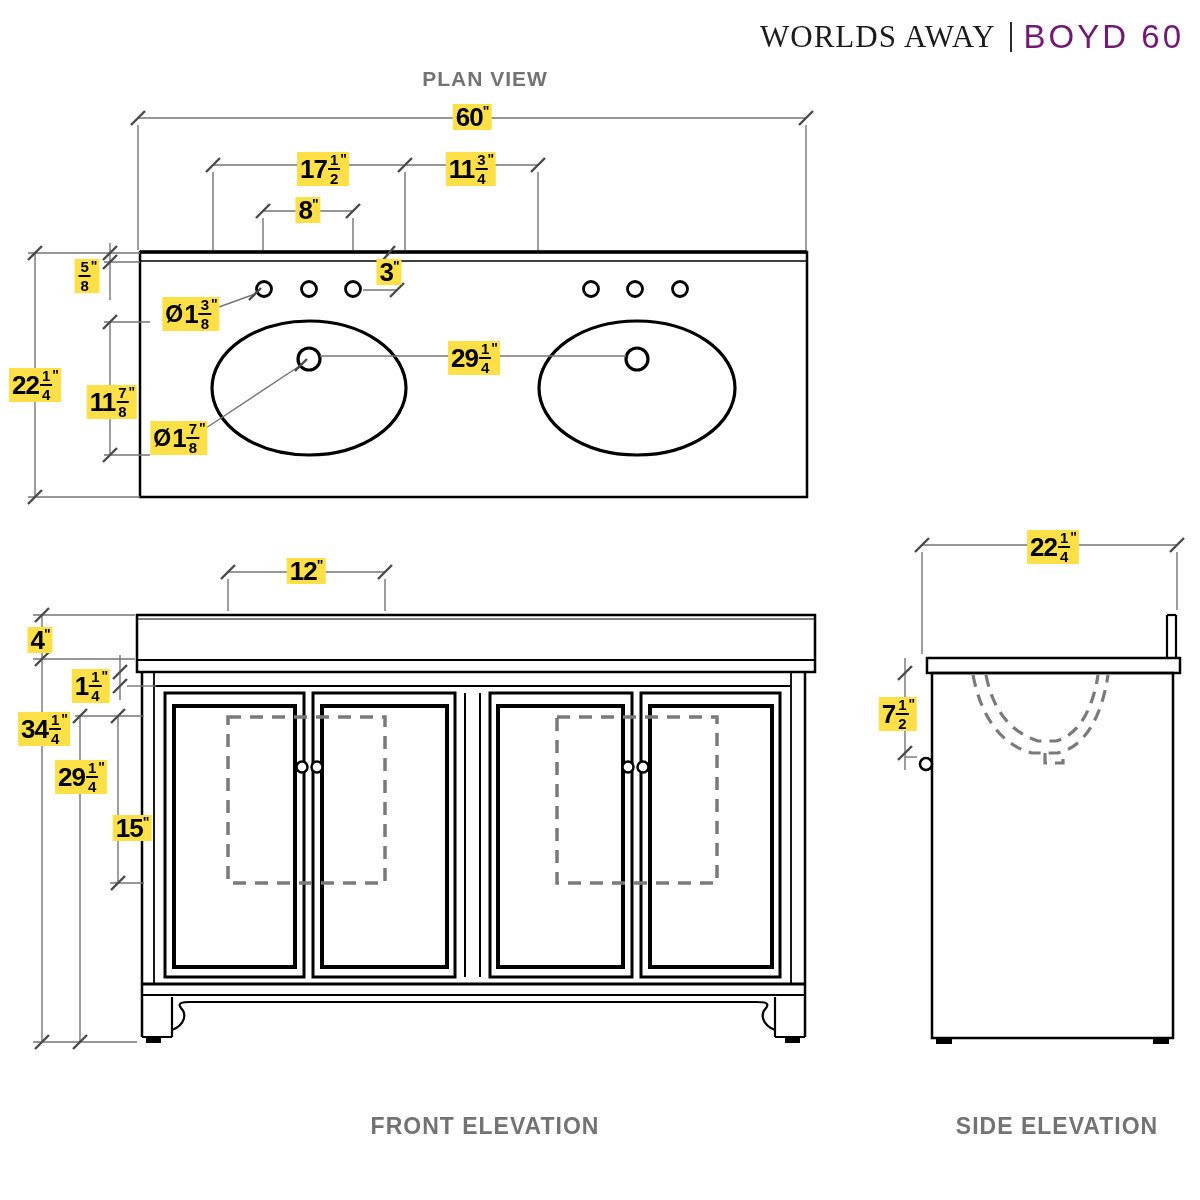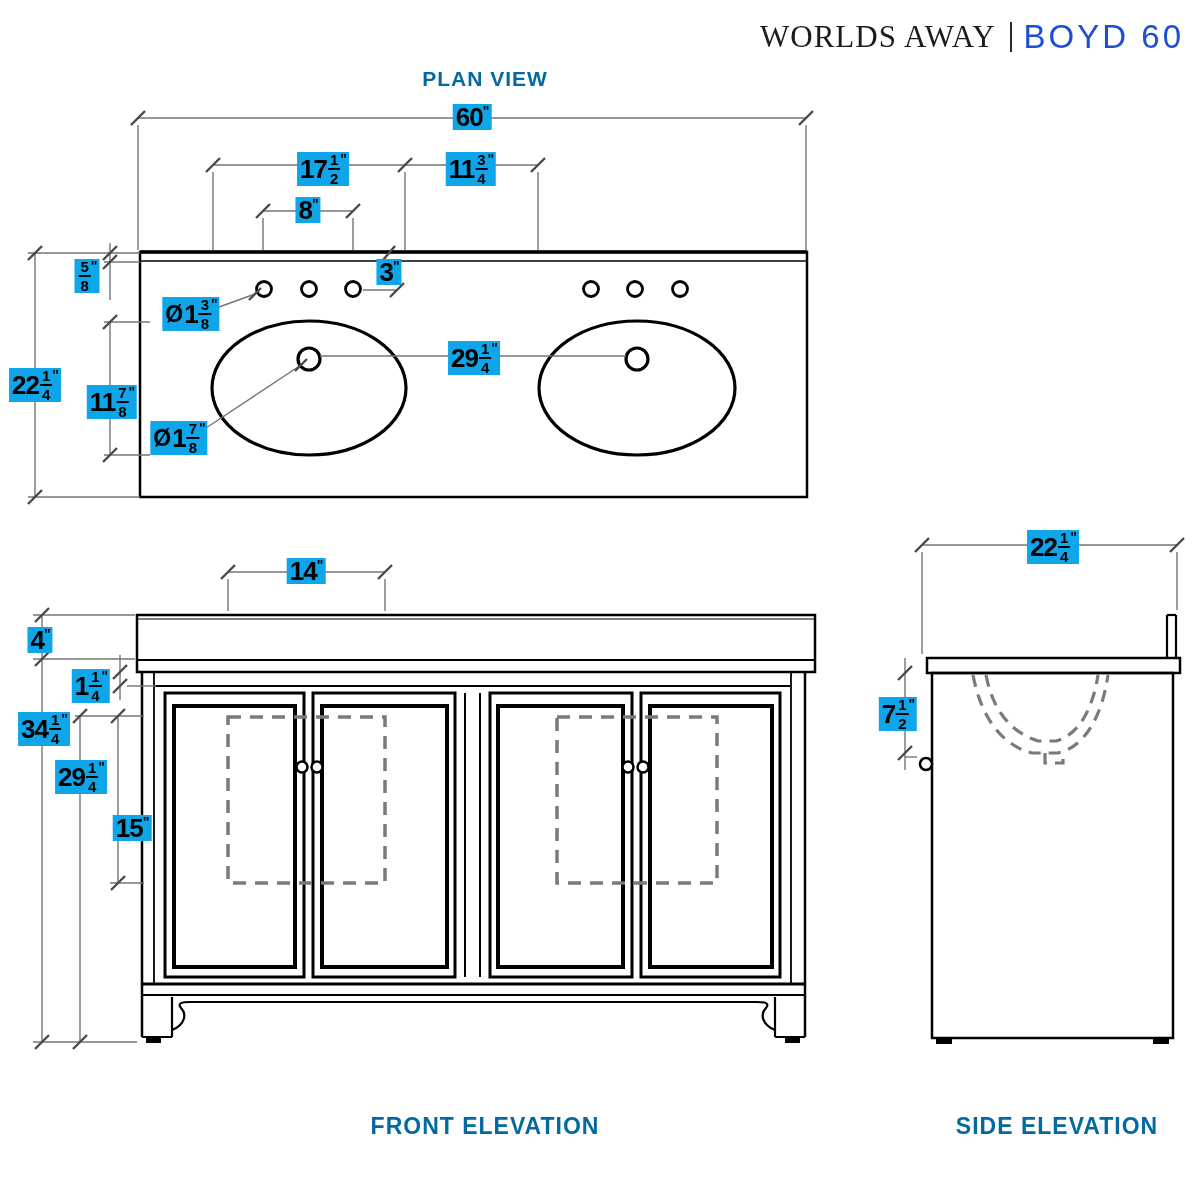--- a/index.html
+++ b/index.html
@@ -1,38 +1,38 @@
 <!DOCTYPE html>
 <html><head>
 <meta charset="utf-8">
 <style>
   html,body{margin:0;padding:0;background:#fff;}
   #sheet{position:relative;width:1200px;height:1200px;background:#ffffff;overflow:hidden;
          font-family:"Liberation Sans",sans-serif;}
   #linework{position:absolute;left:0;top:0;z-index:1;}
   
   .dim{position:absolute;transform:translate(-50%,-50%);display:flex;align-items:center;
-       background:#0ea5e9;padding:0 3px;font-weight:bold;font-size:26px;line-height:1;color:#000;
+       background:#fde047;padding:0 3px;font-weight:bold;font-size:26px;line-height:1;color:#000;
        letter-spacing:-1px;white-space:nowrap;z-index:2;}
   .dim .pre{font-size:23px;margin-right:1px;letter-spacing:0;}
   .dim .frac{display:flex;flex-direction:column;align-items:center;font-size:15px;
              letter-spacing:0;margin-left:1px;line-height:1;}
   .dim .frac .num{border-bottom:2px solid #000;padding:0 2px 1px;}
   .dim .frac .den{padding-top:1px;}
   .dim .unit{font-size:14px;align-self:flex-start;margin-top:0;}
   
   .view-title{position:absolute;transform:translate(-50%,-50%);font-weight:bold;font-size:23px;
-              letter-spacing:1px;color:#0369a1;z-index:2;white-space:nowrap;}
+              letter-spacing:1px;color:#737373;z-index:2;white-space:nowrap;}
   .view-title.small{font-size:21px;}
   
   #brand{position:absolute;top:18px;right:16px;display:flex;align-items:center;z-index:2;}
   .brand-serif{font-family:"Liberation Serif",serif;font-size:31px;color:#1c1c1c;
                letter-spacing:1px;transform:scaleY(1.05);}
   .brand-bar{width:2px;height:30px;background:#2a2a2a;margin:0 12px 0 14px;}
-  .brand-sans{font-family:"Liberation Sans",sans-serif;font-size:33px;color:#1d4ed8;
+  .brand-sans{font-family:"Liberation Sans",sans-serif;font-size:33px;color:#701a75;
               letter-spacing:3px;font-weight:normal;}
 </style>
 </head>
 <body>
 
 <div id="sheet">
 
   <svg id="linework" width="1200" height="1200" viewBox="0 0 1200 1200">
 
     <g fill="none" stroke="#000" stroke-width="2.5">
@@ -304,21 +304,21 @@
       <span class="pre">Ø</span>
       <span class="whole">1</span>
       <span class="frac">
         <span class="num">7</span>
         <span class="den">8</span>
       </span>
       <span class="unit">"</span>
     </div>
 
   <div class="dim" style="left:306px;top:571px;">
-      <span class="whole">14</span>
+      <span class="whole">12</span>
       <span class="unit">"</span>
     </div>
   <div class="dim" style="left:40px;top:640px;">
       <span class="whole">4</span>
       <span class="unit">"</span>
     </div>
   <div class="dim" style="left:91px;top:686px;">
       <span class="whole">1</span>
       <span class="frac">
         <span class="num">1</span>

